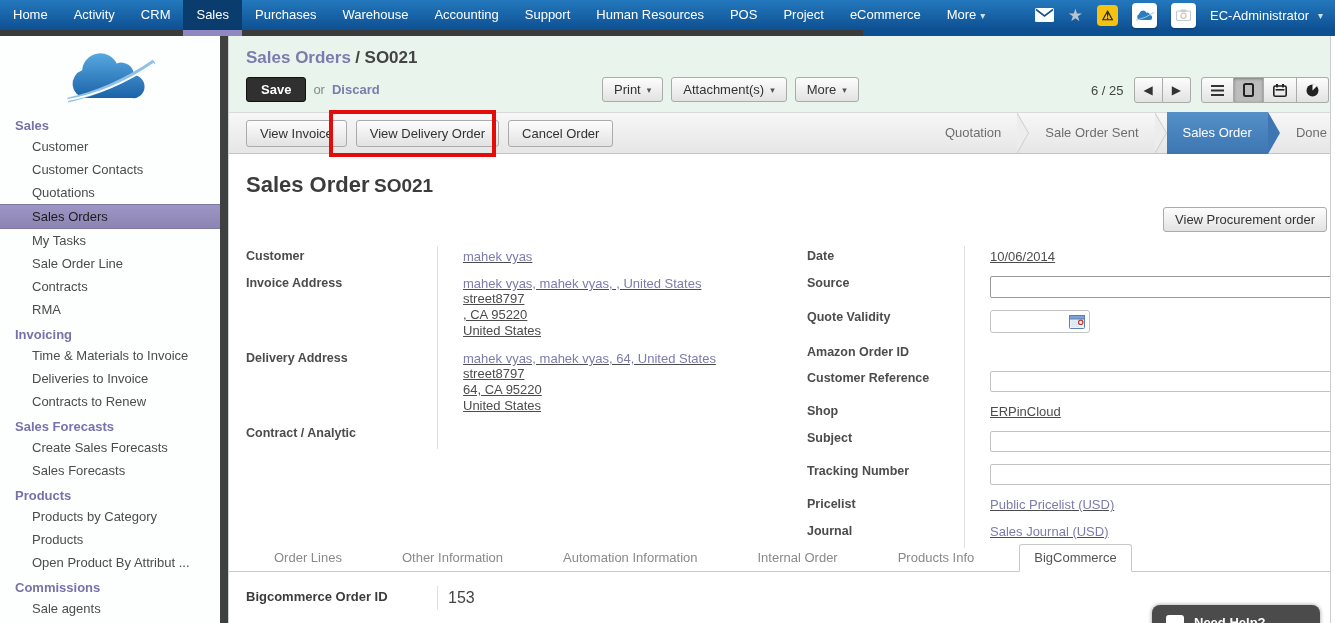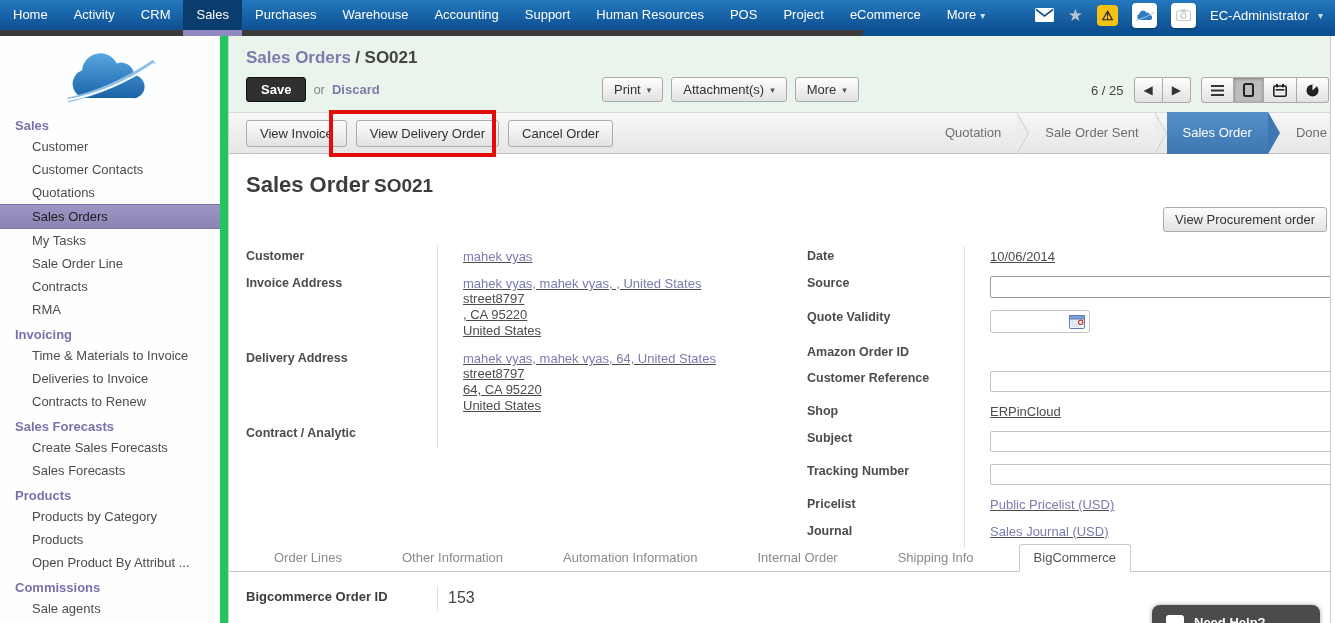--- a/index.html
+++ b/index.html
@@ -1,18 +1,18 @@
 <!DOCTYPE html>
 <html><head>
 <meta charset="utf-8">
 <style>
   * { box-sizing: border-box; margin: 0; padding: 0; }
   html,body { background:#fff; }
   body { font-family:"Liberation Sans", sans-serif; }
-  #app { position:relative; width:1335px; height:623px; overflow:hidden; background:#22c55e; }
+  #app { position:relative; width:1335px; height:623px; overflow:hidden; background:#404040; }
 
   
   .topnav { position:absolute; top:0; left:0; width:1335px; height:30px;
     background:linear-gradient(#2478bd,#0d5092); display:flex; align-items:stretch; z-index:5; }
   .topnav-items { display:flex; align-items:stretch; }
   .nav-item { color:#fff; font-size:13px; line-height:30px; padding:0 13px; cursor:pointer; position:relative; white-space:nowrap; }
   .nav-item.active { background:#0a3c6d; }
   .nav-item.active::after { content:""; position:absolute; left:0; right:0; bottom:-6px; height:6px; background:#9089c1; z-index:6; }
   .nav-caret { font-size:10px; color:#cfe0ef; margin-left:4px; }
   .topnav-right { margin-left:auto; display:flex; align-items:center; gap:14px; padding-right:12px; }
@@ -396,21 +396,21 @@
           <div class="flabel">Journal</div>
           <div class="fvalue"><span class="flink">Sales Journal (USD)</span></div>
         </div>
       </div>
 
       <div class="tabs-bar">
         <div class="tab">Order Lines</div>
         <div class="tab">Other Information</div>
         <div class="tab">Automation Information</div>
         <div class="tab">Internal Order</div>
-        <div class="tab">Shipping Info</div>
+        <div class="tab">Products Info</div>
         <div class="tab active">BigCommerce</div>
       </div>
 
       <div class="tab-content">
         <div class="tc-label">Bigcommerce Order ID</div>
         <div class="tc-sep"></div>
         <div class="tc-value">153</div>
       </div>
     </div>
   </div>

